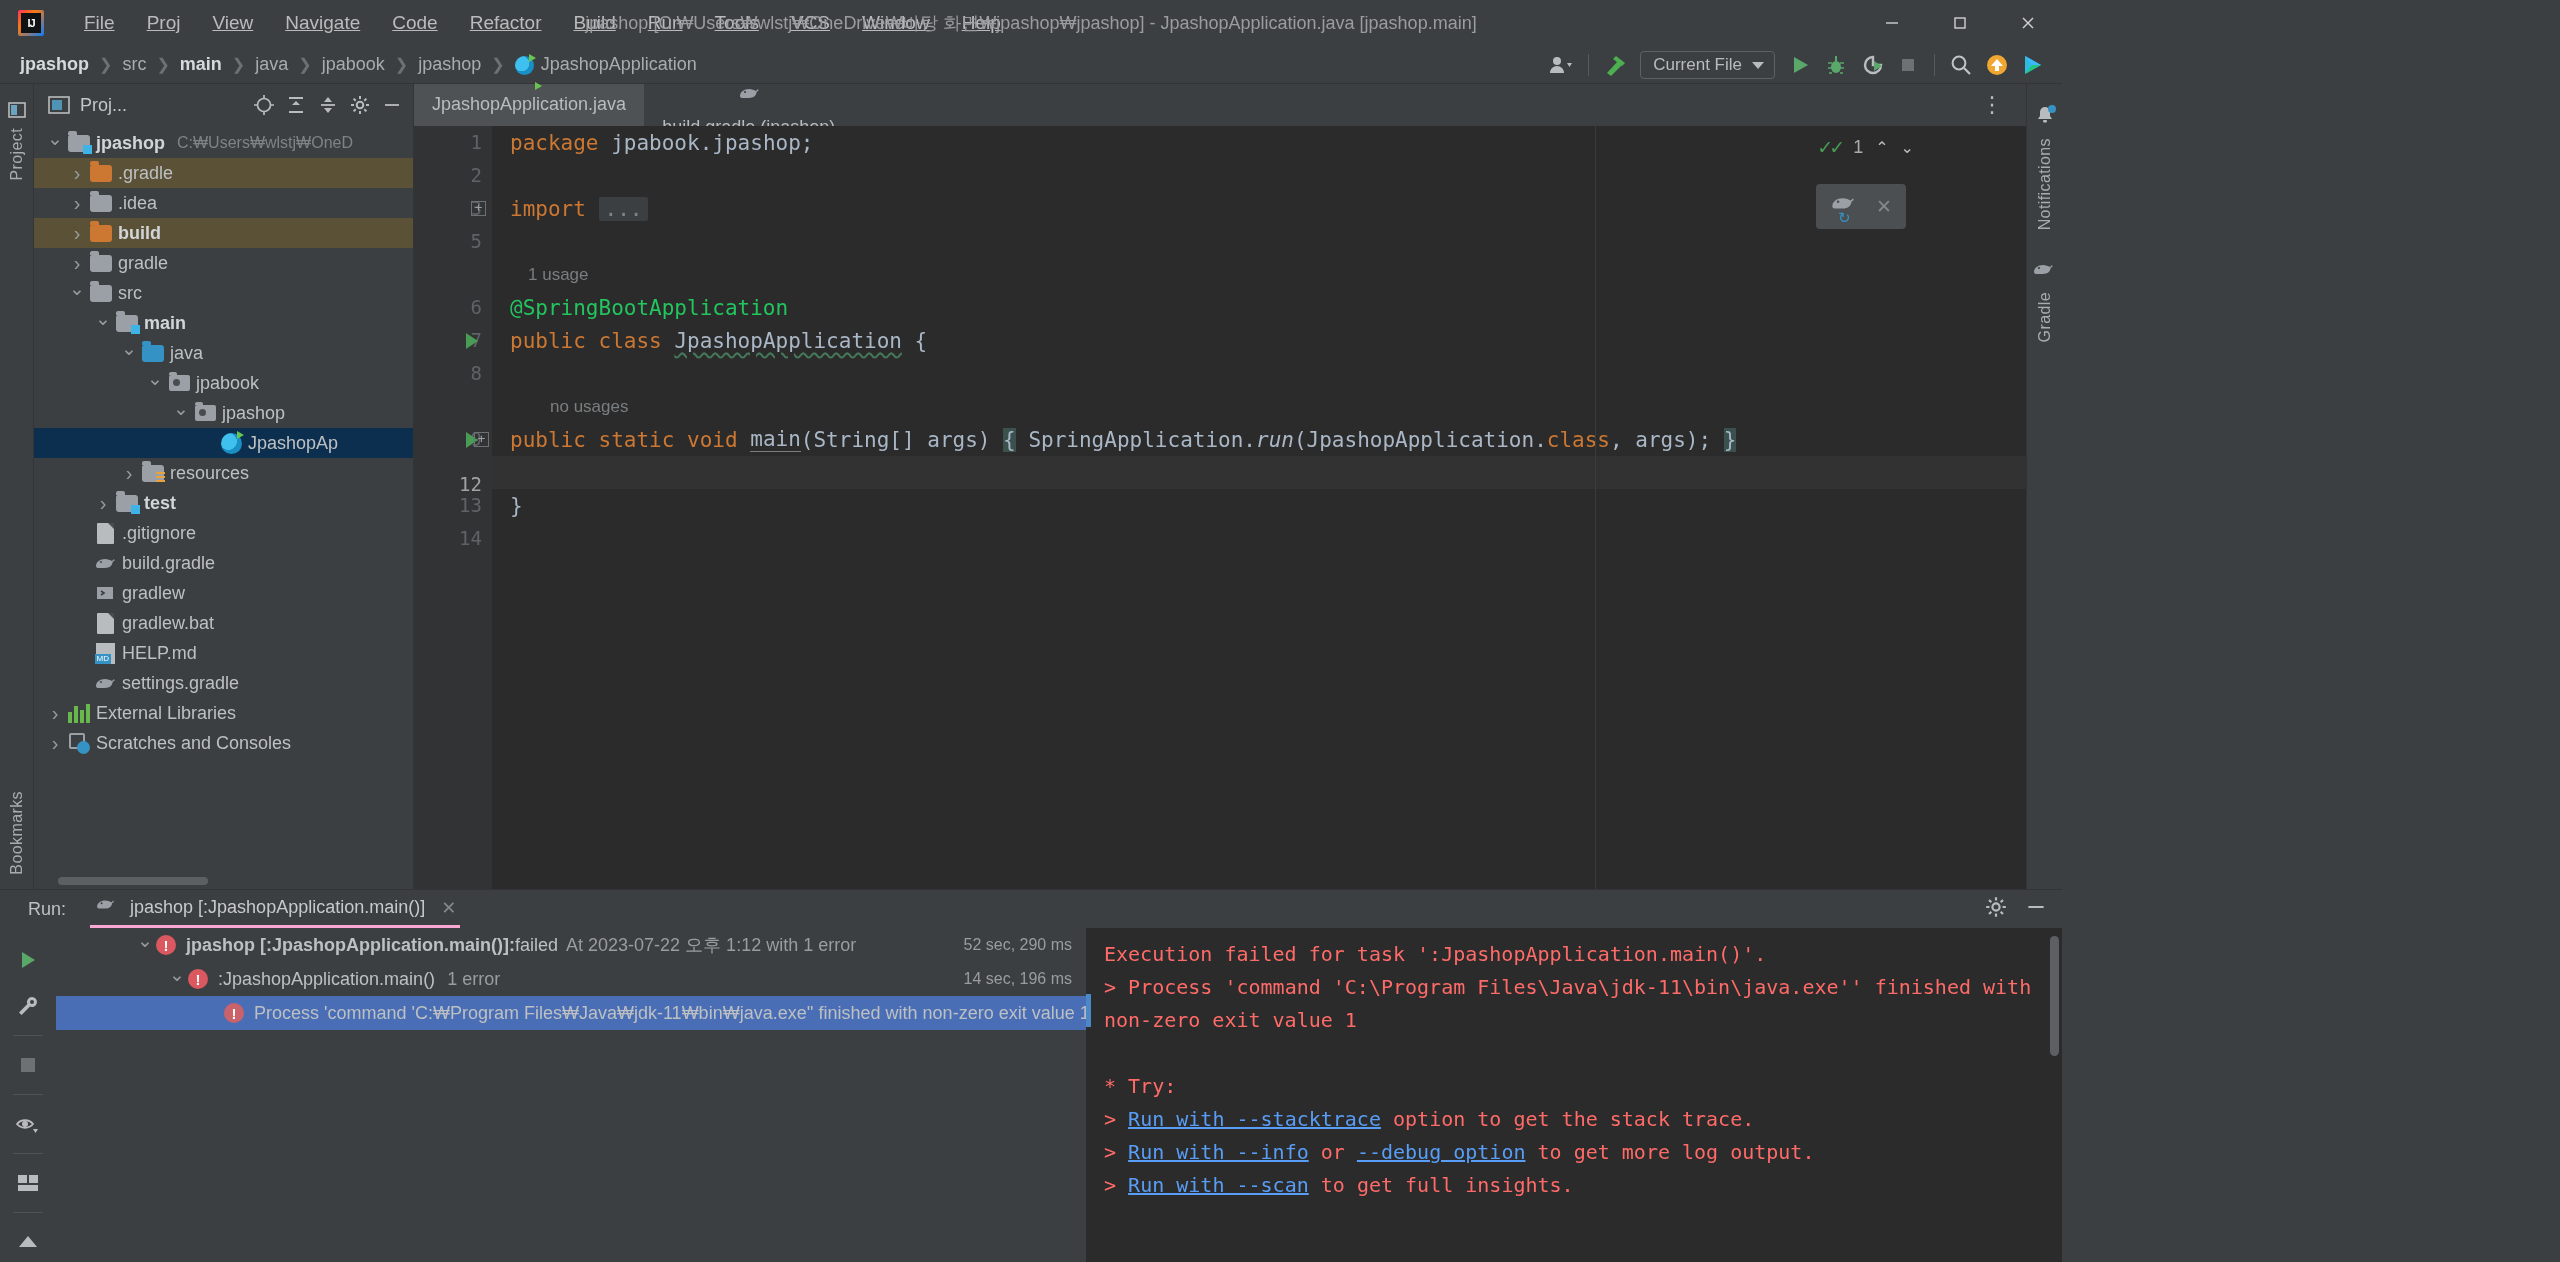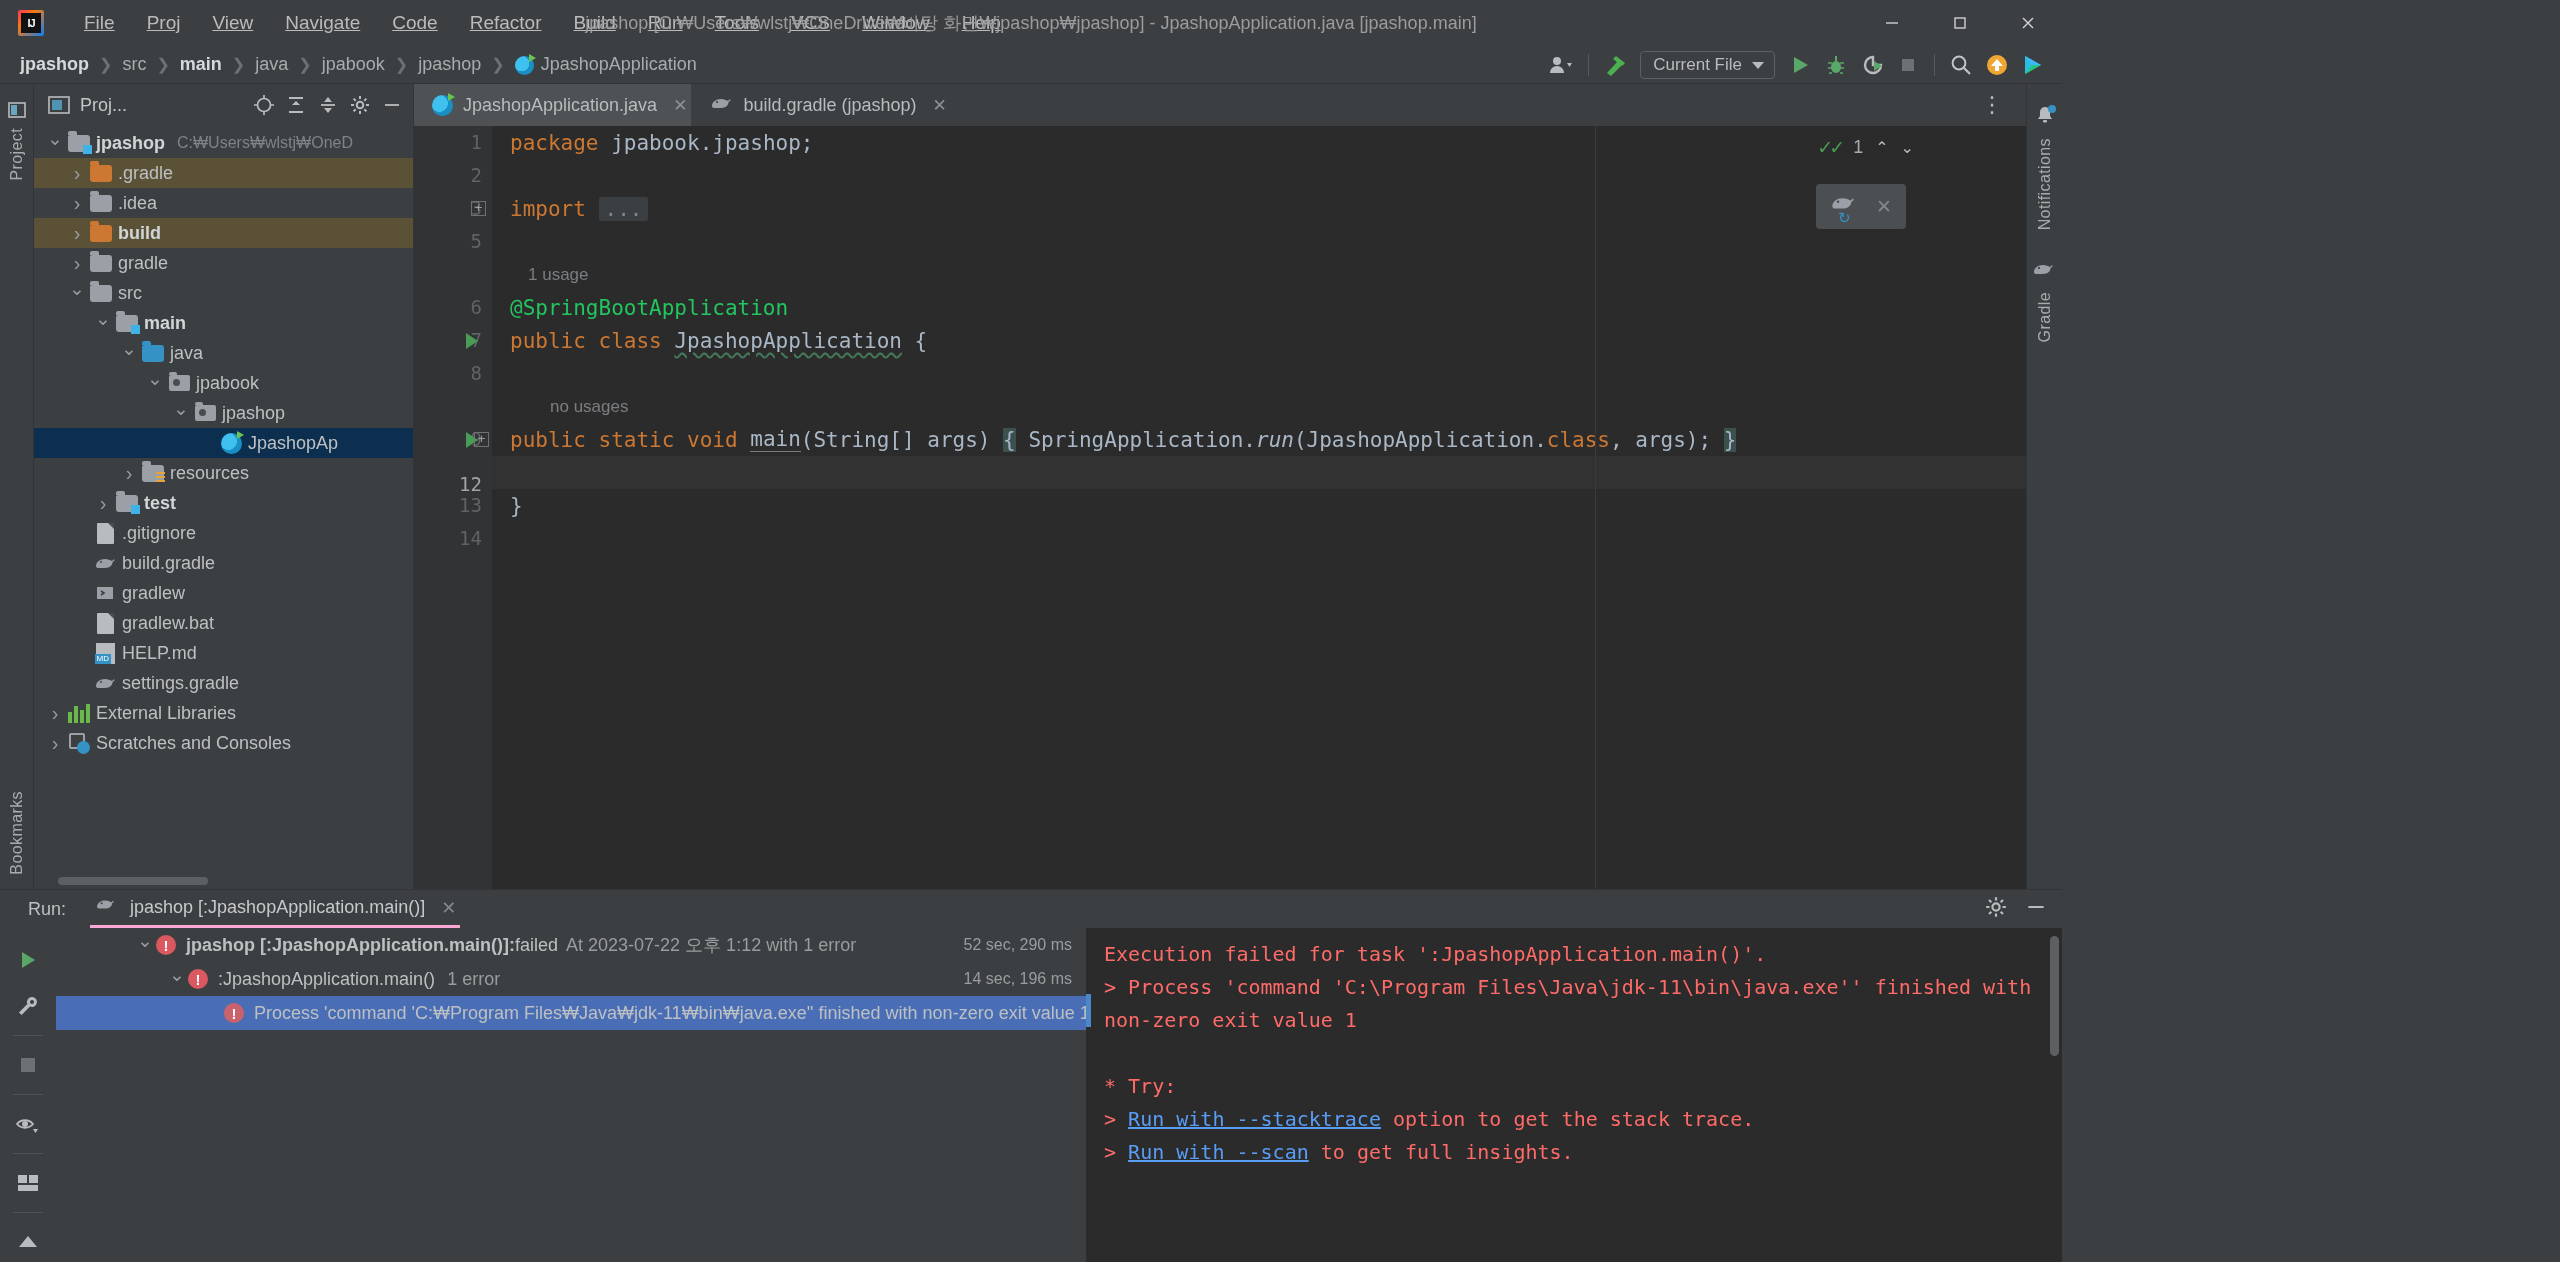--- a/index.html
+++ b/index.html
@@ -124,21 +124,21 @@
   .scratch { width: 20px; height: 20px; position: relative; }
   .scratch .sq { position: absolute; inset: 0 4px 4px 0; border: 2px solid #9aa0a6; border-radius: 2px; }
   .scratch .c  { position: absolute; right: -1px; bottom: -1px; width: 13px; height: 13px; border-radius: 50%; background: #3592c4; }
   .md { width: 19px; height: 21px; background: #b9bcbe; position: relative; }
   .md:after { content:"MD"; position:absolute; left:-1px; bottom:0; background:#3592c4; color:#fff; font-size:8px;
               padding: 0 2px; line-height: 10px; font-family:"Liberation Sans",sans-serif; }
 
   
   .editor-wrap { flex: 1 1 auto; display: flex; flex-direction: column; min-width: 0; background: #2b2b2b; }
   .tabs { height: 42px; flex: 0 0 42px; background: #3c3f41; display: flex; align-items: stretch; position: relative; }
-  .tab { display: flex; align-items: center; gap: 10px; padding: 0 4px 0 18px; color: #b9bcbe; font-size: 18px; white-space: nowrap; }
+  .tab { display: flex; align-items: center; gap: 10px; padding: 0 18px 0 18px; color: #b9bcbe; font-size: 18px; white-space: nowrap; flex-direction: column; }
   .tab.active { background: #4e5254; }
   .tab .x { color: #8d9194; font-size: 17px; margin-left: 6px; }
   .tabs-right { margin-left: auto; display: flex; align-items: center; padding-right: 12px; }
   .kebab { color: #b9bcbe; font-size: 22px; letter-spacing: 1px; padding: 0 10px; }
 
   .editor { flex: 1 1 auto; position: relative; display: flex; min-height: 0; background: #2b2b2b; overflow: hidden; }
   .gutter { width: 78px; flex: 0 0 78px; background: #313335; position: relative; }
   .code-area { flex: 1 1 auto; position: relative; background: #2b2b2b; }
   .codeline {
     position: absolute; left: 0; right: 0; height: 33px; display: flex; align-items: center;
@@ -816,20 +816,23 @@
           <span class="gt">&gt; </span><span>Process 'command 'C:\Program Files\Java\jdk-11\bin\java.exe'' finished with non-zero exit value 1</span>
         </div>
         <div>&nbsp;</div>
         <div>
           <span>* Try:</span>
         </div>
         <div>
           <span class="gt">&gt; </span><span class="lnk">Run with --stacktrace</span><span> option to get the stack trace.</span>
         </div>
         <div>
+          <span class="gt">&gt; </span><span class="lnk">Run with --info</span><span> or </span><span class="lnk">--debug option</span><span> to get more log output.</span>
+        </div>
+        <div>
           <span class="gt">&gt; </span><span class="lnk">Run with --scan</span><span> to get full insights.</span>
         </div>
         <div class="vscroll" style="top:8px; height:120px"></div>
       </div>
     </div>
   </div>
 
 </div>
 
 </body></html>

